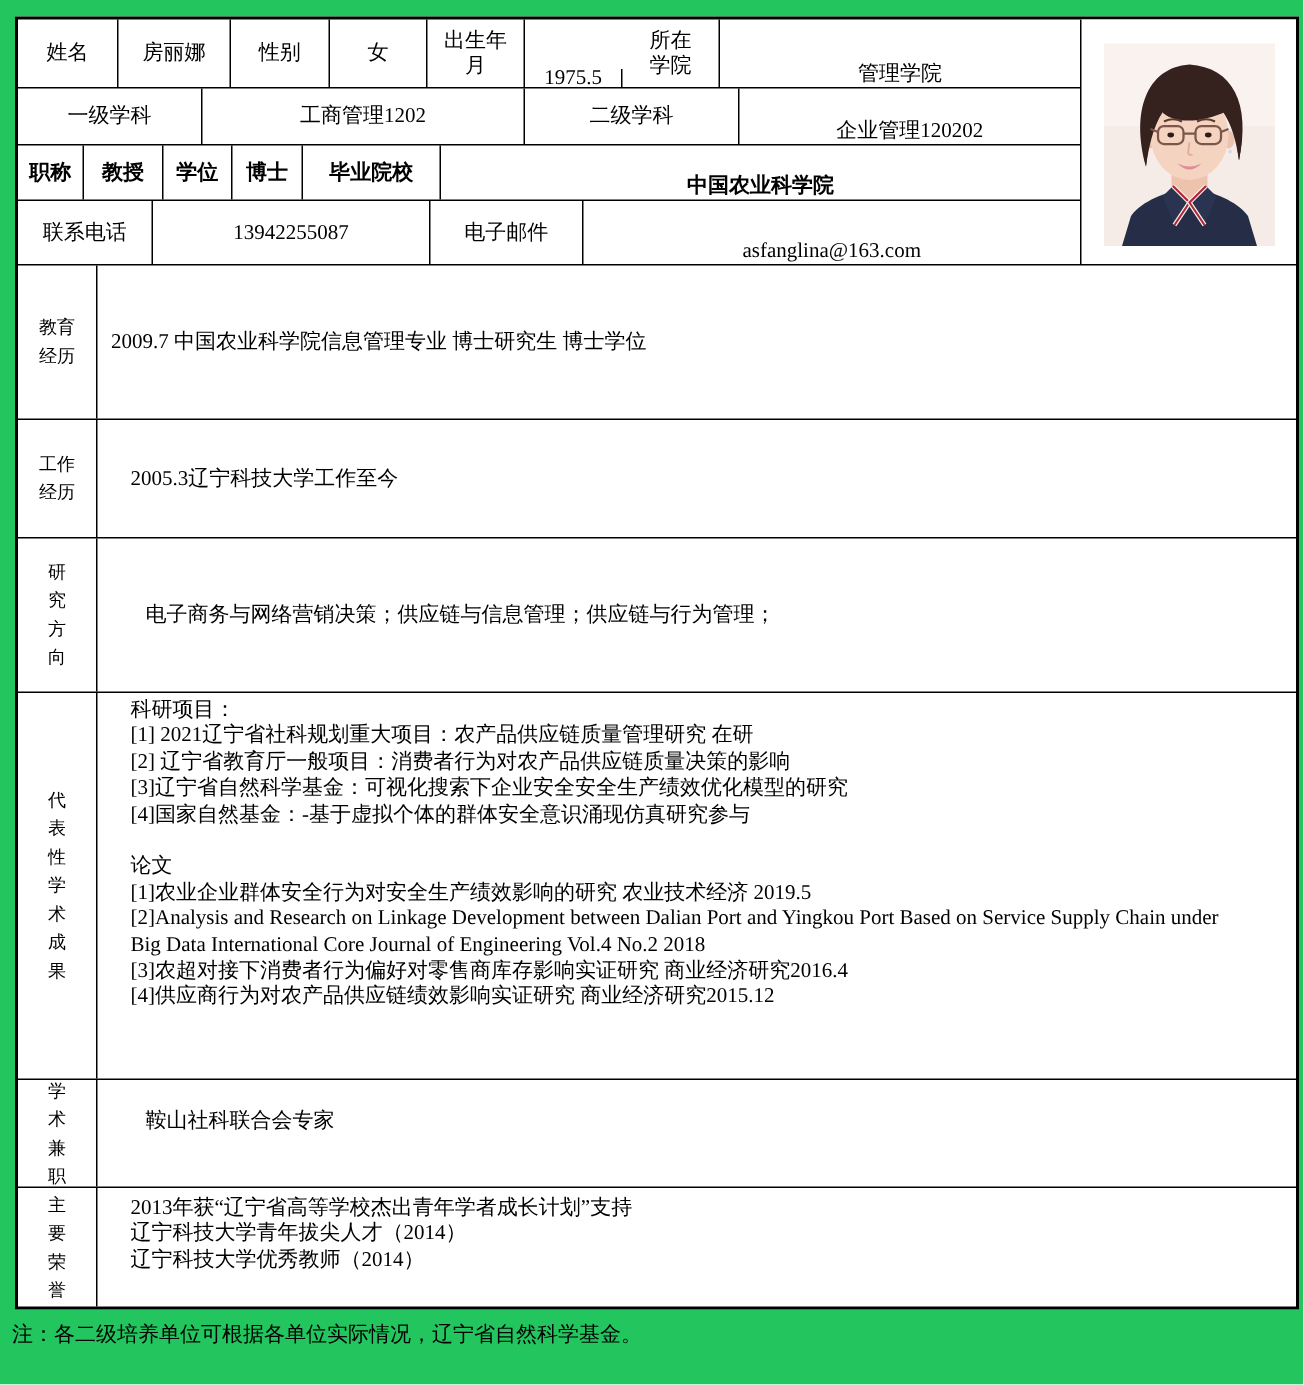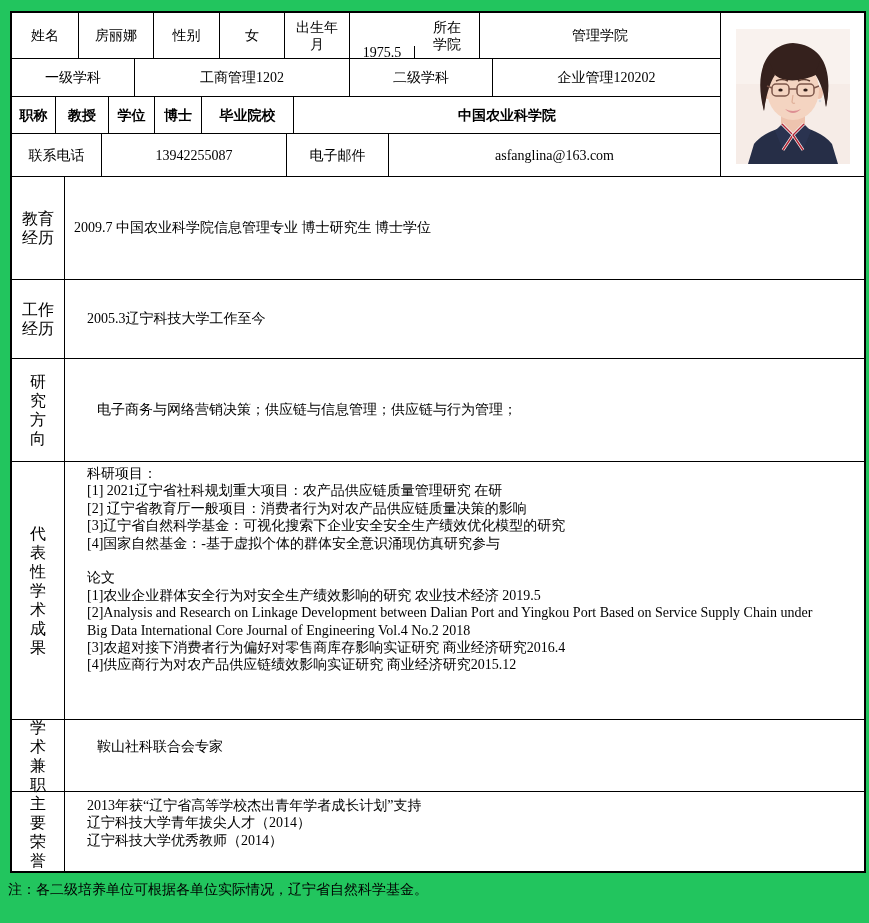--- a/index.html
+++ b/index.html
@@ -27,21 +27,21 @@
   .r1 { height: 46px; }
   .r2 { height: 38px; }
   .r3 { height: 37px; font-weight: bold; }
   .r4 { height: 42px; }
   .cell {
     border-right: 1px solid #000;
     display: flex; align-items: center; justify-content: center;
     text-align: center; font-size: 14px; line-height: 17px;
     overflow: hidden;
   }
-  .cell:last-child { border-right: none; flex: 1; }
+  .cell:last-child { border-right: none; flex: 1; align-items: flex-end; }
   .wrapspan { display: inline-block; word-break: break-all; }
   .w3 .wrapspan { width: 46px; }
   .w2 .wrapspan { width: 32px; }
 
   
   .c-name-l { width: 67px; } .c-name-v { width: 75px; justify-content: center; }
   .c-gen-l { width: 66px; }  .c-gen-v { width: 65px; }
   .c-birth-l { width: 65px; } .c-birth-v { width: 65px; margin-top: 33px; }
   .c-col-l { width: 65px; }
   
@@ -60,21 +60,21 @@
     padding-top: 16px; background: #fff;
   }
   .photo-frame { width: 114px; height: 135px; display: block; }
 
   
   .section { display: flex; border-bottom: 1px solid #000; }
   .section:last-of-type { border-bottom: none; }
   .sec-label {
     width: 53px; border-right: 1px solid #000;
     display: flex; align-items: center; justify-content: center;
-    font-size: 16px; text-align: center;
+    font-size: 12px; text-align: center;
   }
   .v1 { display: inline-block; width: 16px; word-break: break-all; line-height: 19px; }
   .v2 { display: inline-block; width: 32px; word-break: break-all; line-height: 19px; }
   .sec-content { flex: 1; font-size: 14px; overflow: hidden; }
 
   .sec-education { height: 103px; }
   .sec-work { height: 79px; }
   .sec-research { height: 103px; }
   .sec-achievements { height: 258px; }
   .sec-positions { height: 72px; }

